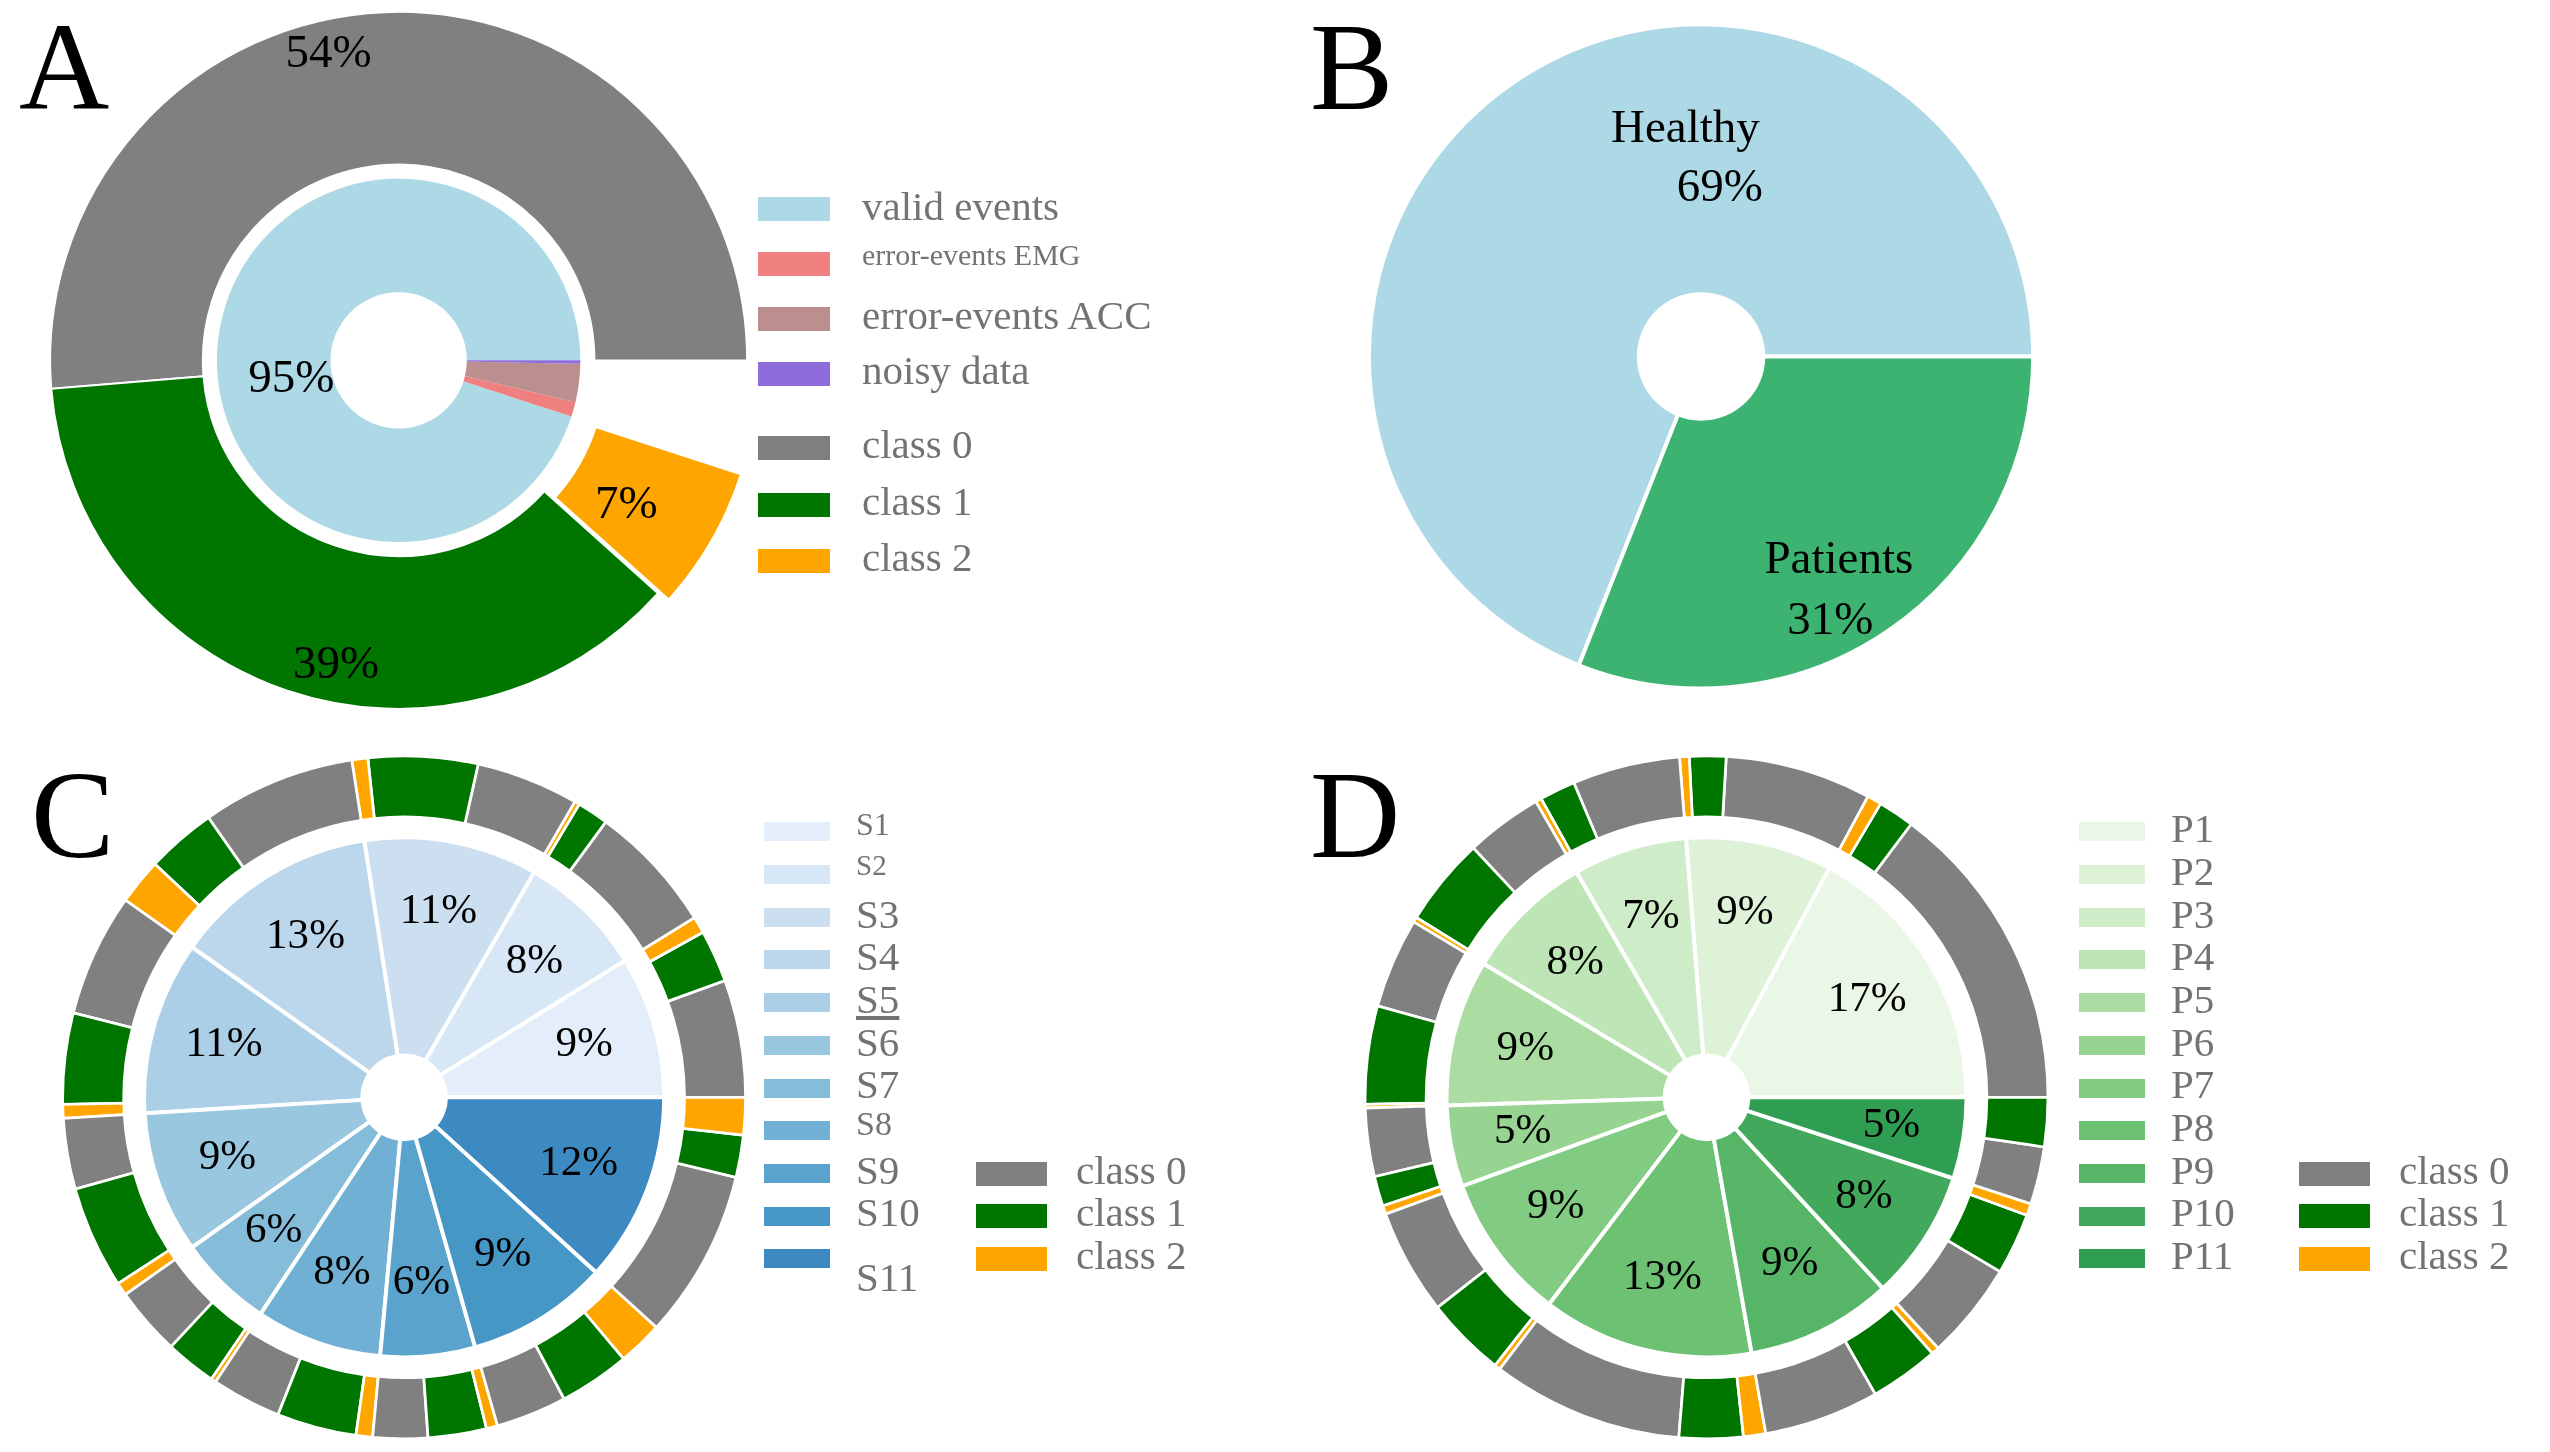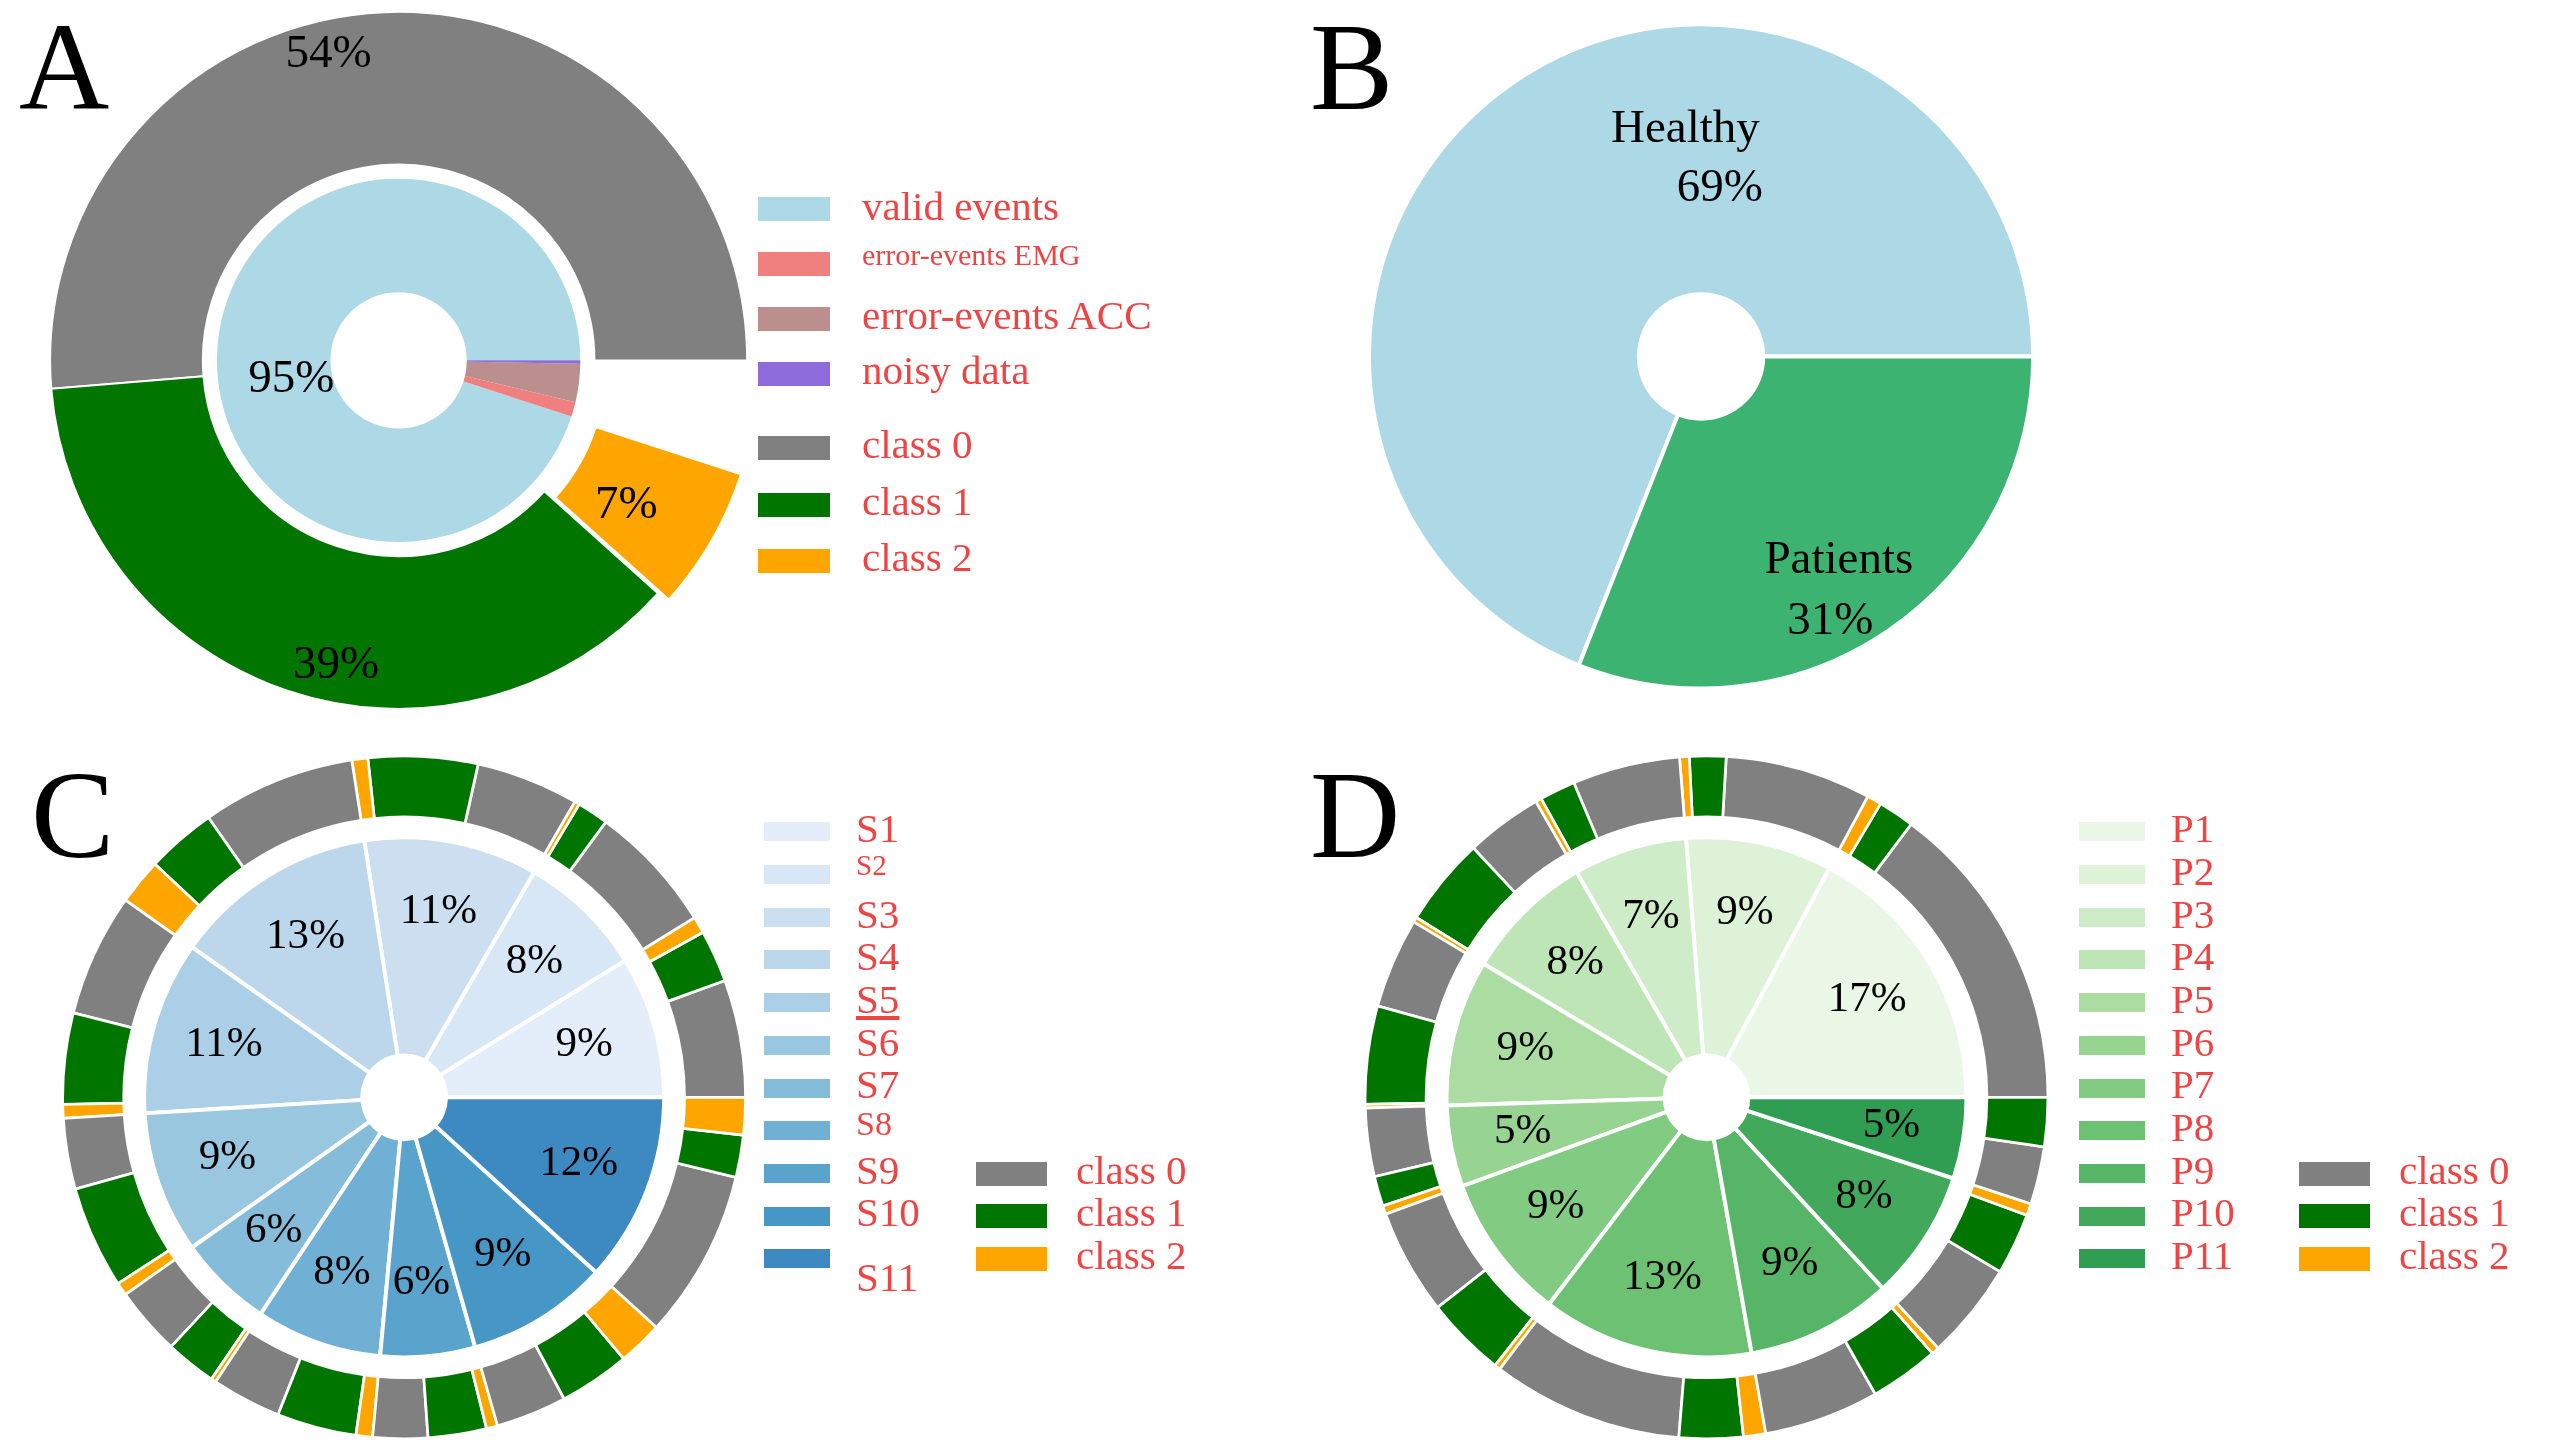--- a/index.html
+++ b/index.html
@@ -1,21 +1,21 @@
 <!DOCTYPE html>
 <html style="font-size:12.5px"><head>
 <meta charset="utf-8">
 <style>
   html,body{margin:0;padding:0;background:#ffffff;}
   #stage{position:relative;width:2550px;height:1453px;background:#ffffff;overflow:hidden;
          font-family:"Liberation Serif","DejaVu Serif",serif;}
   #stage svg{position:absolute;left:0;top:0;}
   .panel-letter{position:absolute;font-size:125px;color:#000;line-height:1;}
   .legend-swatch{display:inline-block;}
-  .legend-label{position:absolute;color:#ef4444;white-space:nowrap;line-height:1;}
+  .legend-label{position:absolute;color:#737373;white-space:nowrap;line-height:1;}
   text{font-family:"Liberation Serif","DejaVu Serif",serif;fill:#000;}
 </style>
 </head>
 <body>
 
 <div id="stage">
   <svg id="chart-svg" width="2550" height="1453" viewBox="0 0 3256 1855">
     <g id="gA">
         <path d="M 954 460 A 445 445 0 1 0 65.4836620248567 496.30782214783017 L 259.8335179914925 480.39765289203945 A 250 250 0 1 1 759 460 Z" fill="#808080" stroke="#ffffff" stroke-width="2.5" aria-label="class 0"></path>
         <text x="419.4694803711418" y="72.20071421547635" font-size="60" text-anchor="middle" dominant-baseline="middle">54%</text>
@@ -172,21 +172,21 @@
       <span class="legend-label" style="left: 862px; top: 350px; font-size: 41px;">noisy data</span>
       <span class="legend-swatch" style="position: absolute; left: 758px; top: 436px; width: 72px; height: 23.5px; background: rgb(128, 128, 128);"></span>
       <span class="legend-label" style="left: 862px; top: 424px; font-size: 41px;">class 0</span>
       <span class="legend-swatch" style="position: absolute; left: 758px; top: 493px; width: 72px; height: 23.5px; background: rgb(0, 117, 0);"></span>
       <span class="legend-label" style="left: 862px; top: 481px; font-size: 41px;">class 1</span>
       <span class="legend-swatch" style="position: absolute; left: 758px; top: 549px; width: 72px; height: 23.5px; background: rgb(255, 165, 0);"></span>
       <span class="legend-label" style="left: 862px; top: 537px; font-size: 41px;">class 2</span>
     </div>
   <div id="legendC">
       <span class="legend-swatch" style="position: absolute; left: 764px; top: 822px; width: 66px; height: 19px; background: rgb(227, 238, 250);"></span>
-      <span class="legend-label" style="left: 856px; top: 808px; font-size: 41px;">S1</span>
+      <span class="legend-label" style="left: 856px; top: 808px; font-size: 32px;">S1</span>
       <span class="legend-swatch" style="position: absolute; left: 764px; top: 865px; width: 66px; height: 19px; background: rgb(216, 231, 245);"></span>
       <span class="legend-label" style="left: 856px; top: 851px; font-size: 29px;">S2</span>
       <span class="legend-swatch" style="position: absolute; left: 764px; top: 908px; width: 66px; height: 19px; background: rgb(203, 223, 241);"></span>
       <span class="legend-label" style="left: 856px; top: 894px; font-size: 41px;">S3</span>
       <span class="legend-swatch" style="position: absolute; left: 764px; top: 950px; width: 66px; height: 19px; background: rgb(188, 215, 236);"></span>
       <span class="legend-label" style="left: 856px; top: 936px; font-size: 41px;">S4</span>
       <span class="legend-swatch" style="position: absolute; left: 764px; top: 993px; width: 66px; height: 19px; background: rgb(171, 207, 230);"></span>
       <span class="legend-label" style="left: 856px; top: 979px; font-size: 41px; text-decoration: underline;">S5</span>
       <span class="legend-swatch" style="position: absolute; left: 764px; top: 1036px; width: 66px; height: 19px; background: rgb(153, 199, 224);"></span>
       <span class="legend-label" style="left: 856px; top: 1022px; font-size: 41px;">S6</span>

